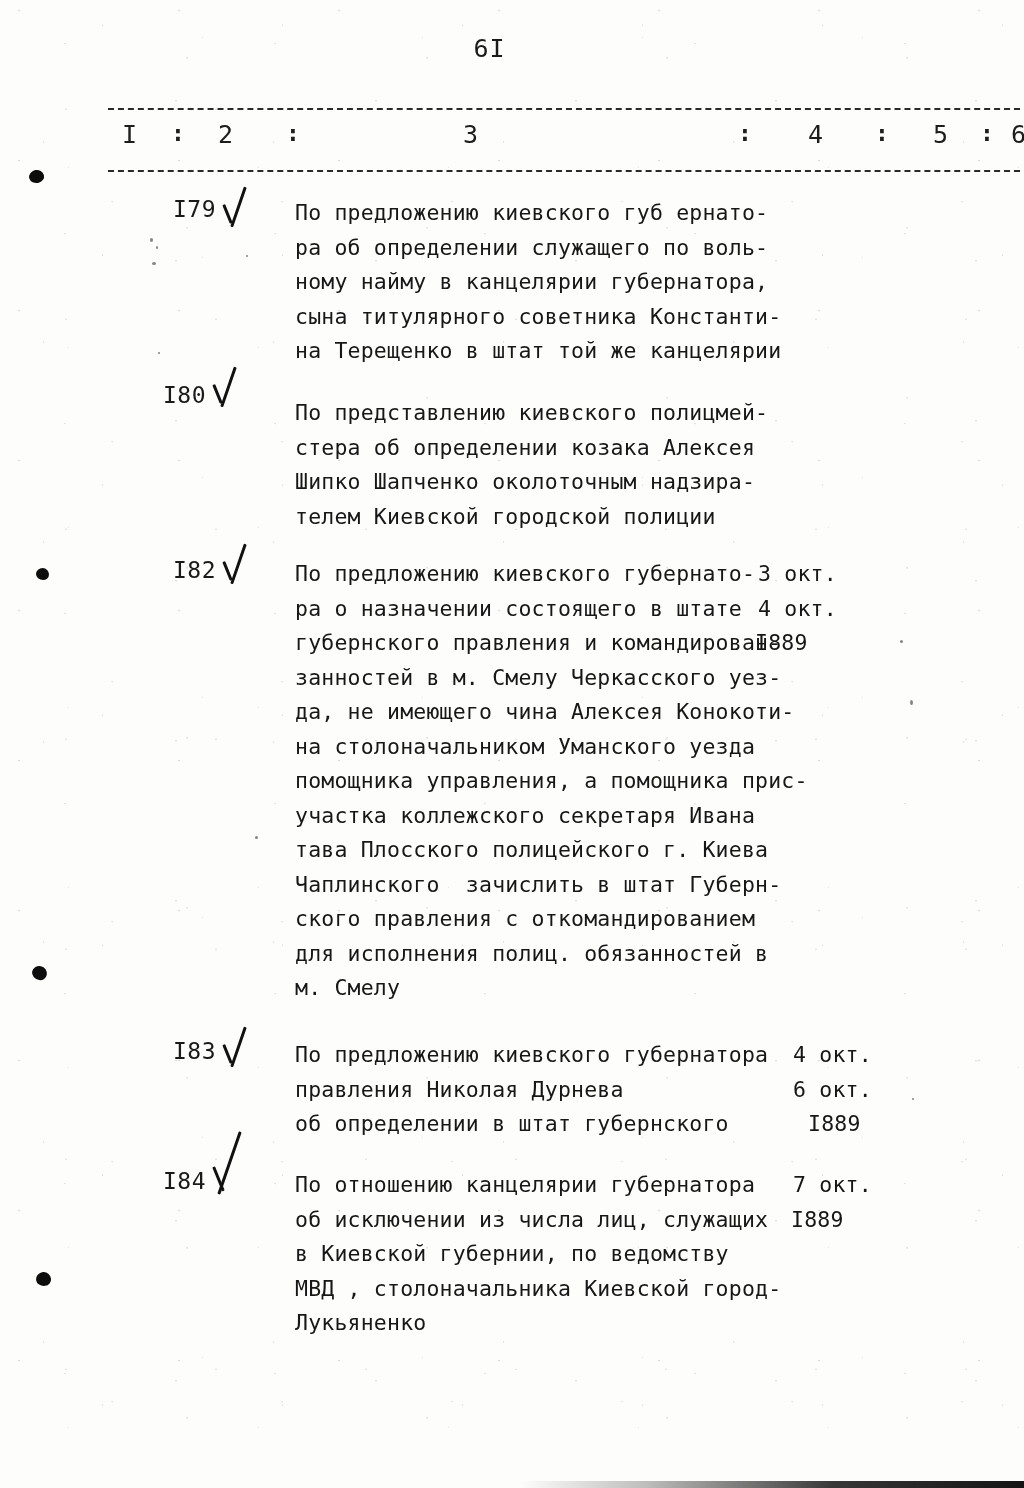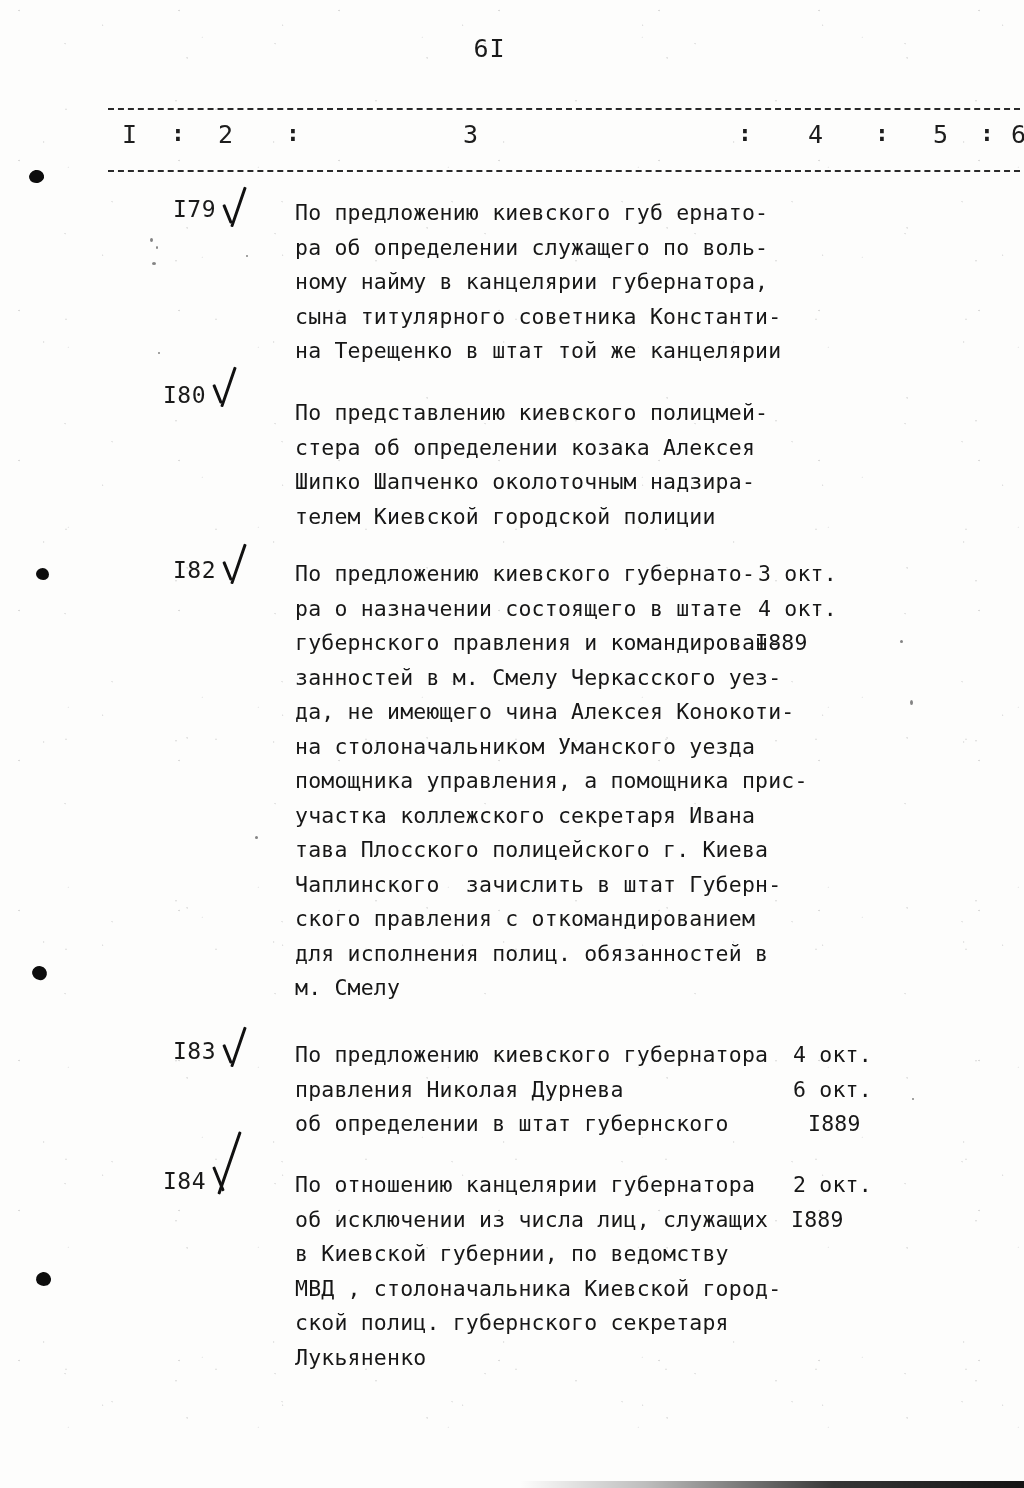--- a/index.html
+++ b/index.html
@@ -300,25 +300,24 @@
     <div class="entry-num">I84</div>
     <div class="tick" style="left:213px; top:-28px; height:62px;">
       <div class="s a" style="top:26px; height:26px;"></div>
       <div class="s b" style="top:-10px; height:66px;"></div>
     </div>
     <div class="entry-body">
       <div class="ln">По отношению канцелярии губернатора</div>
       <div class="ln">об исключении из числа лиц, служащих</div>
       <div class="ln">в Киевской губернии, по ведомству</div>
       <div class="ln">МВД , столоначальника Киевской город-</div>
-      <div class="ln">ской полиц. губернского секретаря</div>
       <div class="ln">Лукьяненко</div>
     </div>
     <div class="entry-dates" style="left:793px;">
-      <div class="ln">2 окт.</div>
+      <div class="ln">7 окт.</div>
       <div class="ln" style="margin-left:-2px;">I889</div>
     </div>
   </div>
 
   <div class="blot" style="left:29px;  top:170px;  width:15px; height:13px; transform:rotate(-14deg);"></div>
   <div class="blot" style="left:36px;  top:568px;  width:13px; height:12px;"></div>
   <div class="blot" style="left:32px;  top:966px;  width:15px; height:14px; transform:rotate(9deg);"></div>
   <div class="blot" style="left:36px;  top:1272px; width:15px; height:14px; transform:rotate(-7deg);"></div>
 
   <div class="speck" style="left:150px; top:238px; width:3px; height:4px;"></div>

